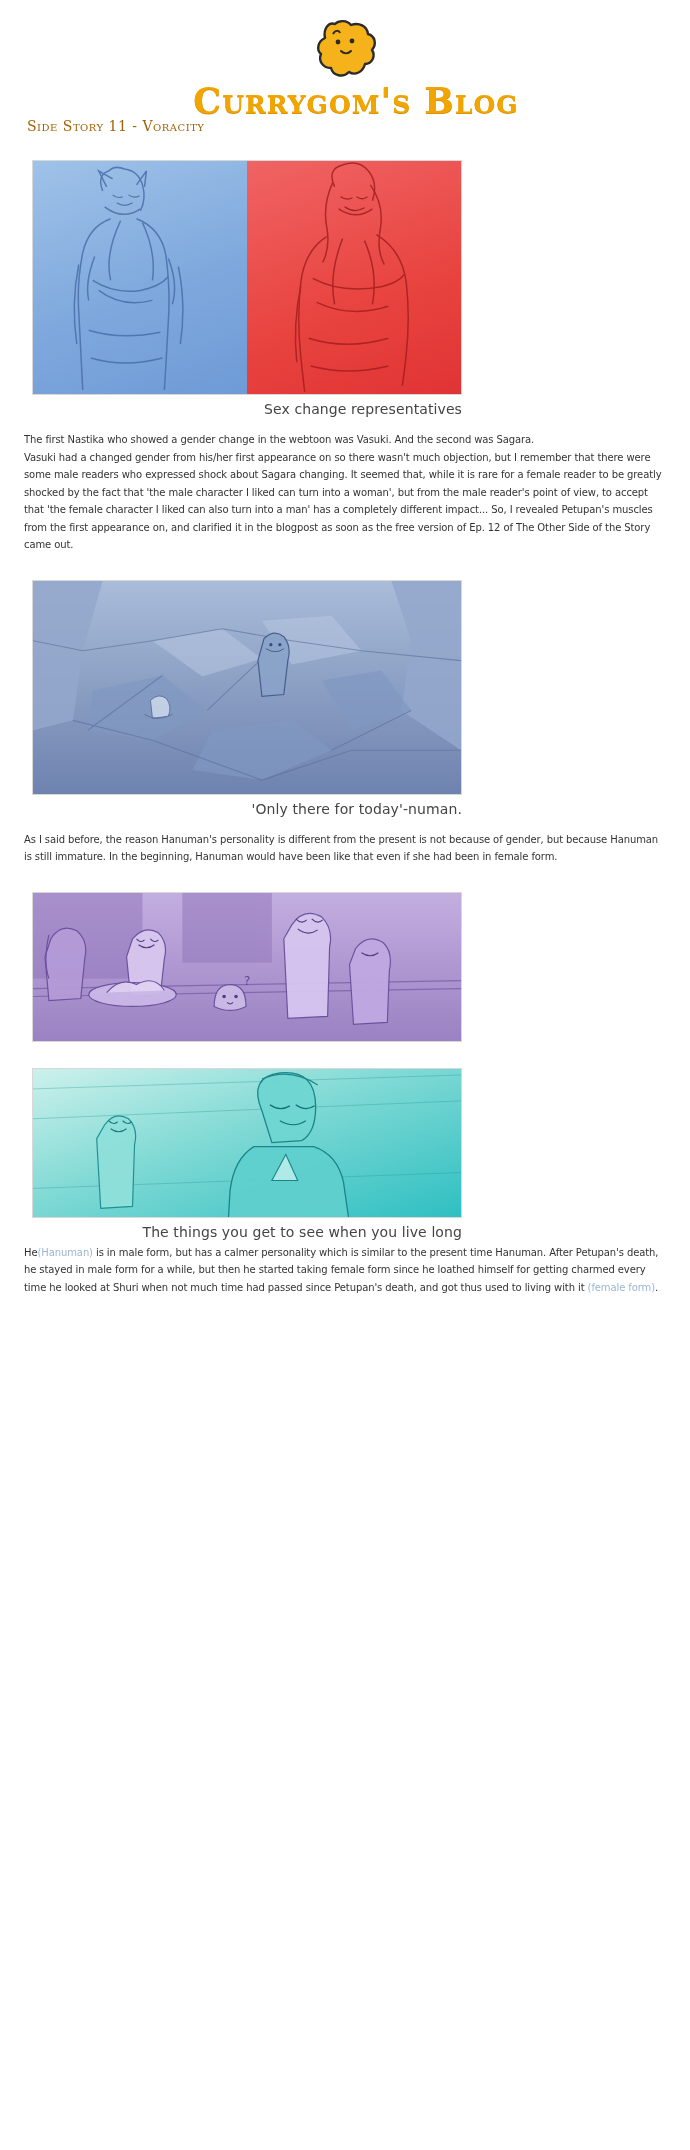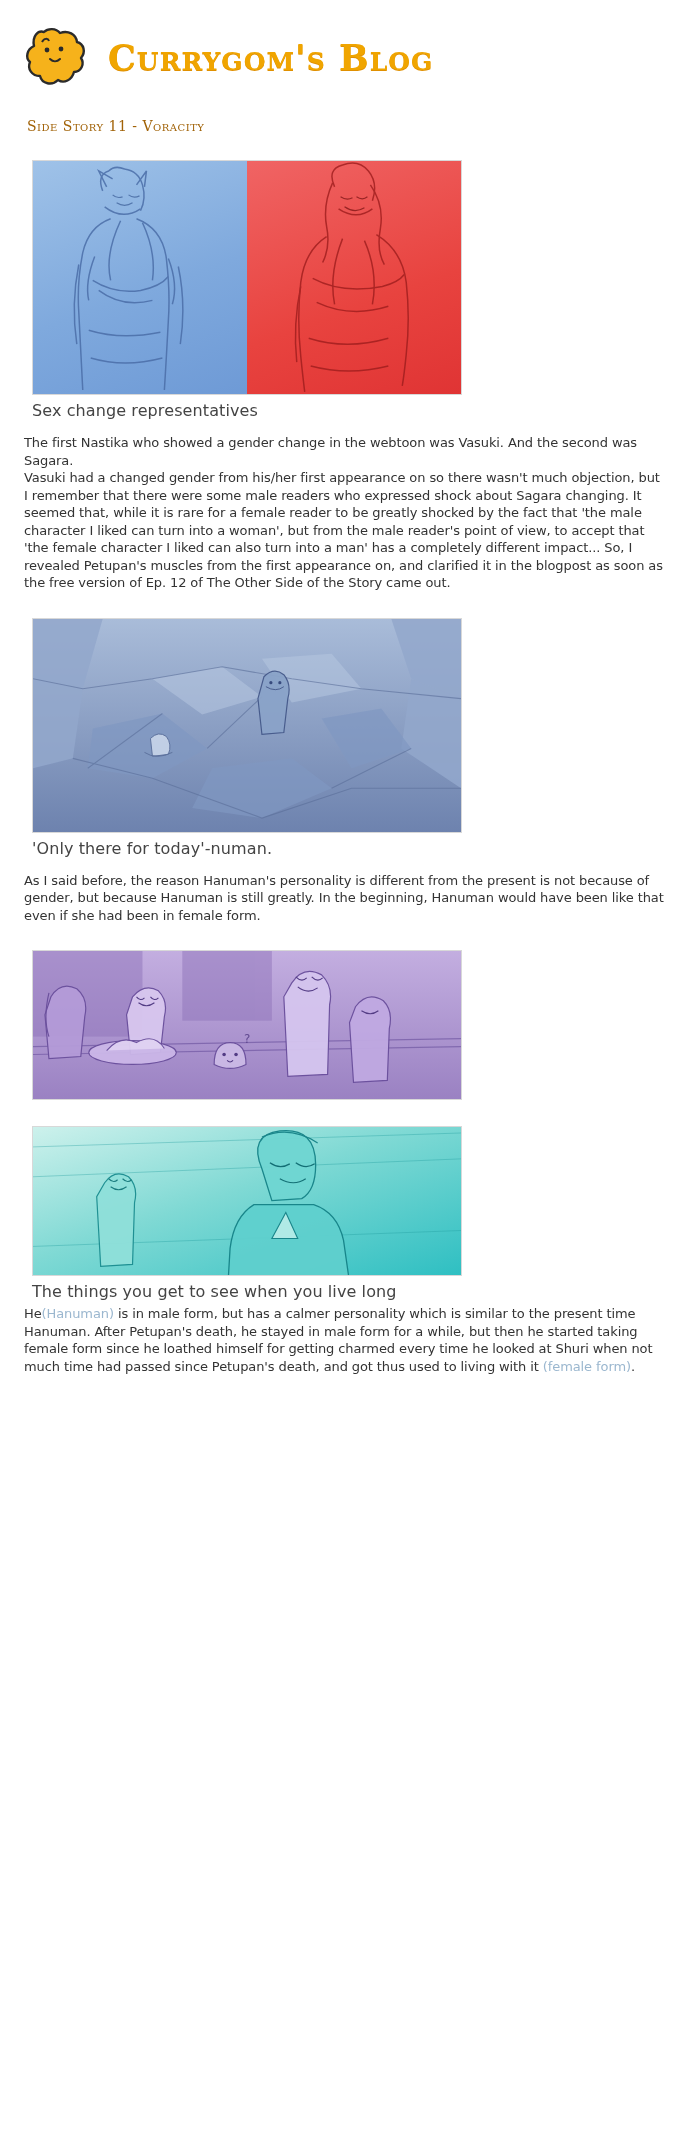--- a/index.html
+++ b/index.html
@@ -21,20 +21,21 @@
     position: relative;
     padding: 0;
   }
 
   
   .header {
     display: flex;
     align-items: center;
     padding: 18px 0 0 22px;
     height: 96px;
+    flex-direction: column;
   }
   .logo-mark {
     width: 68px;
     height: 62px;
     position: relative;
     flex: 0 0 auto;
     margin-right: 18px;
   }
   .logo-mark svg { display: block; }
   .blog-title {
@@ -66,29 +67,29 @@
   .figure {
     margin: 26px 0 0 0;
     text-align: left;
   }
   .figure-img {
     position: relative;
     overflow: hidden;
     border: 1px solid #d8d8d8;
   }
   .caption {
-    font-size: 16px;
+    font-size: 14px;
     color: #444;
-    text-align: left;
+    text-align: right;
     padding: 6px 0 0 0;
     letter-spacing: 0.1px;
   }
 
   .para {
-    font-size: 13px;
+    font-size: 10px;
     line-height: 17.5px;
     color: #333;
     margin: 14px 0 0 0;
     letter-spacing: -0.1px;
   }
   .para.tight { margin-top: 4px; }
   .para .muted { color: #9bb7cf; }
 
   
   .art1 {
@@ -264,21 +265,21 @@
             <path d="M0 0 q8 -8 16 -2 q6 8 2 18 l-16 2 Z" fill="#c9d6ea" stroke="#5a6e99" stroke-width="1"></path>
             <path d="M-6 14 q12 8 28 0" stroke="#5a6e99" stroke-width="1" fill="none"></path>
           </g>
         </svg>
       </div>
       <div class="cap-indent">
         <div class="caption">'Only there for today'-numan.</div>
       </div>
     </div>
 
-    <div class="para" style="white-space: pre-line;">As I said before, the reason Hanuman's personality is different from the present is not because of gender, but because Hanuman is still greatly. In the beginning, Hanuman would have been like that even if she had been in female form.</div>
+    <div class="para" style="white-space: pre-line;">As I said before, the reason Hanuman's personality is different from the present is not because of gender, but because Hanuman is still immature. In the beginning, Hanuman would have been like that even if she had been in female form.</div>
 
     <div class="figure">
       <div class="art3 figure-img">
         <svg class="sketch" viewBox="0 0 430 150" xmlns="http://www.w3.org/2000/svg">
           <defs>
             <linearGradient id="pg" x1="0" y1="0" x2="0" y2="1">
               <stop offset="0%" stop-color="#c3aee0"></stop>
               <stop offset="100%" stop-color="#9a81c2"></stop>
             </linearGradient>
           </defs>

